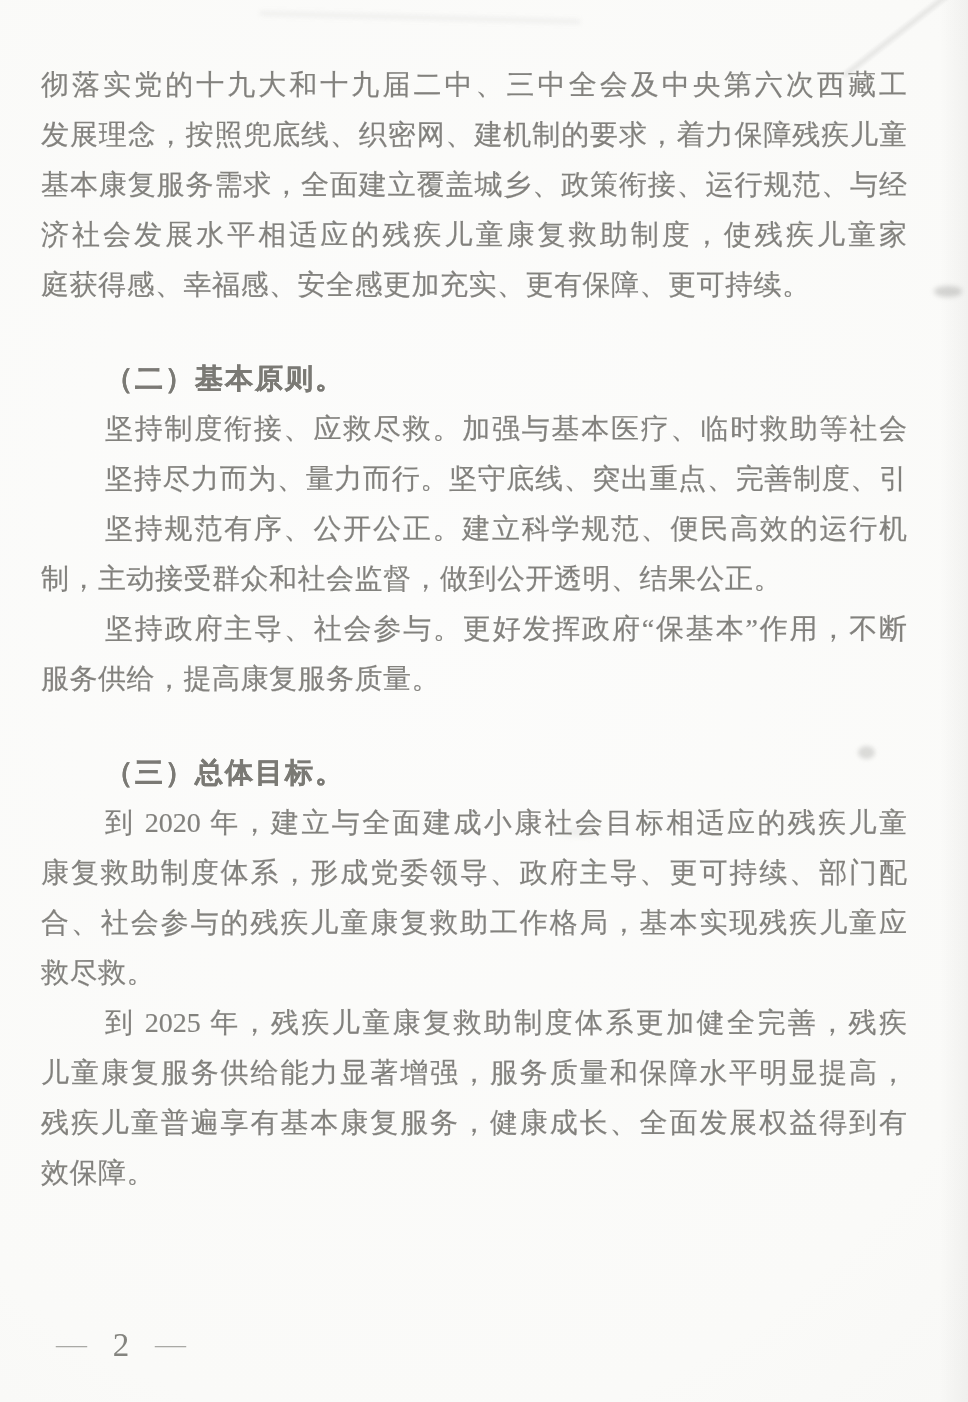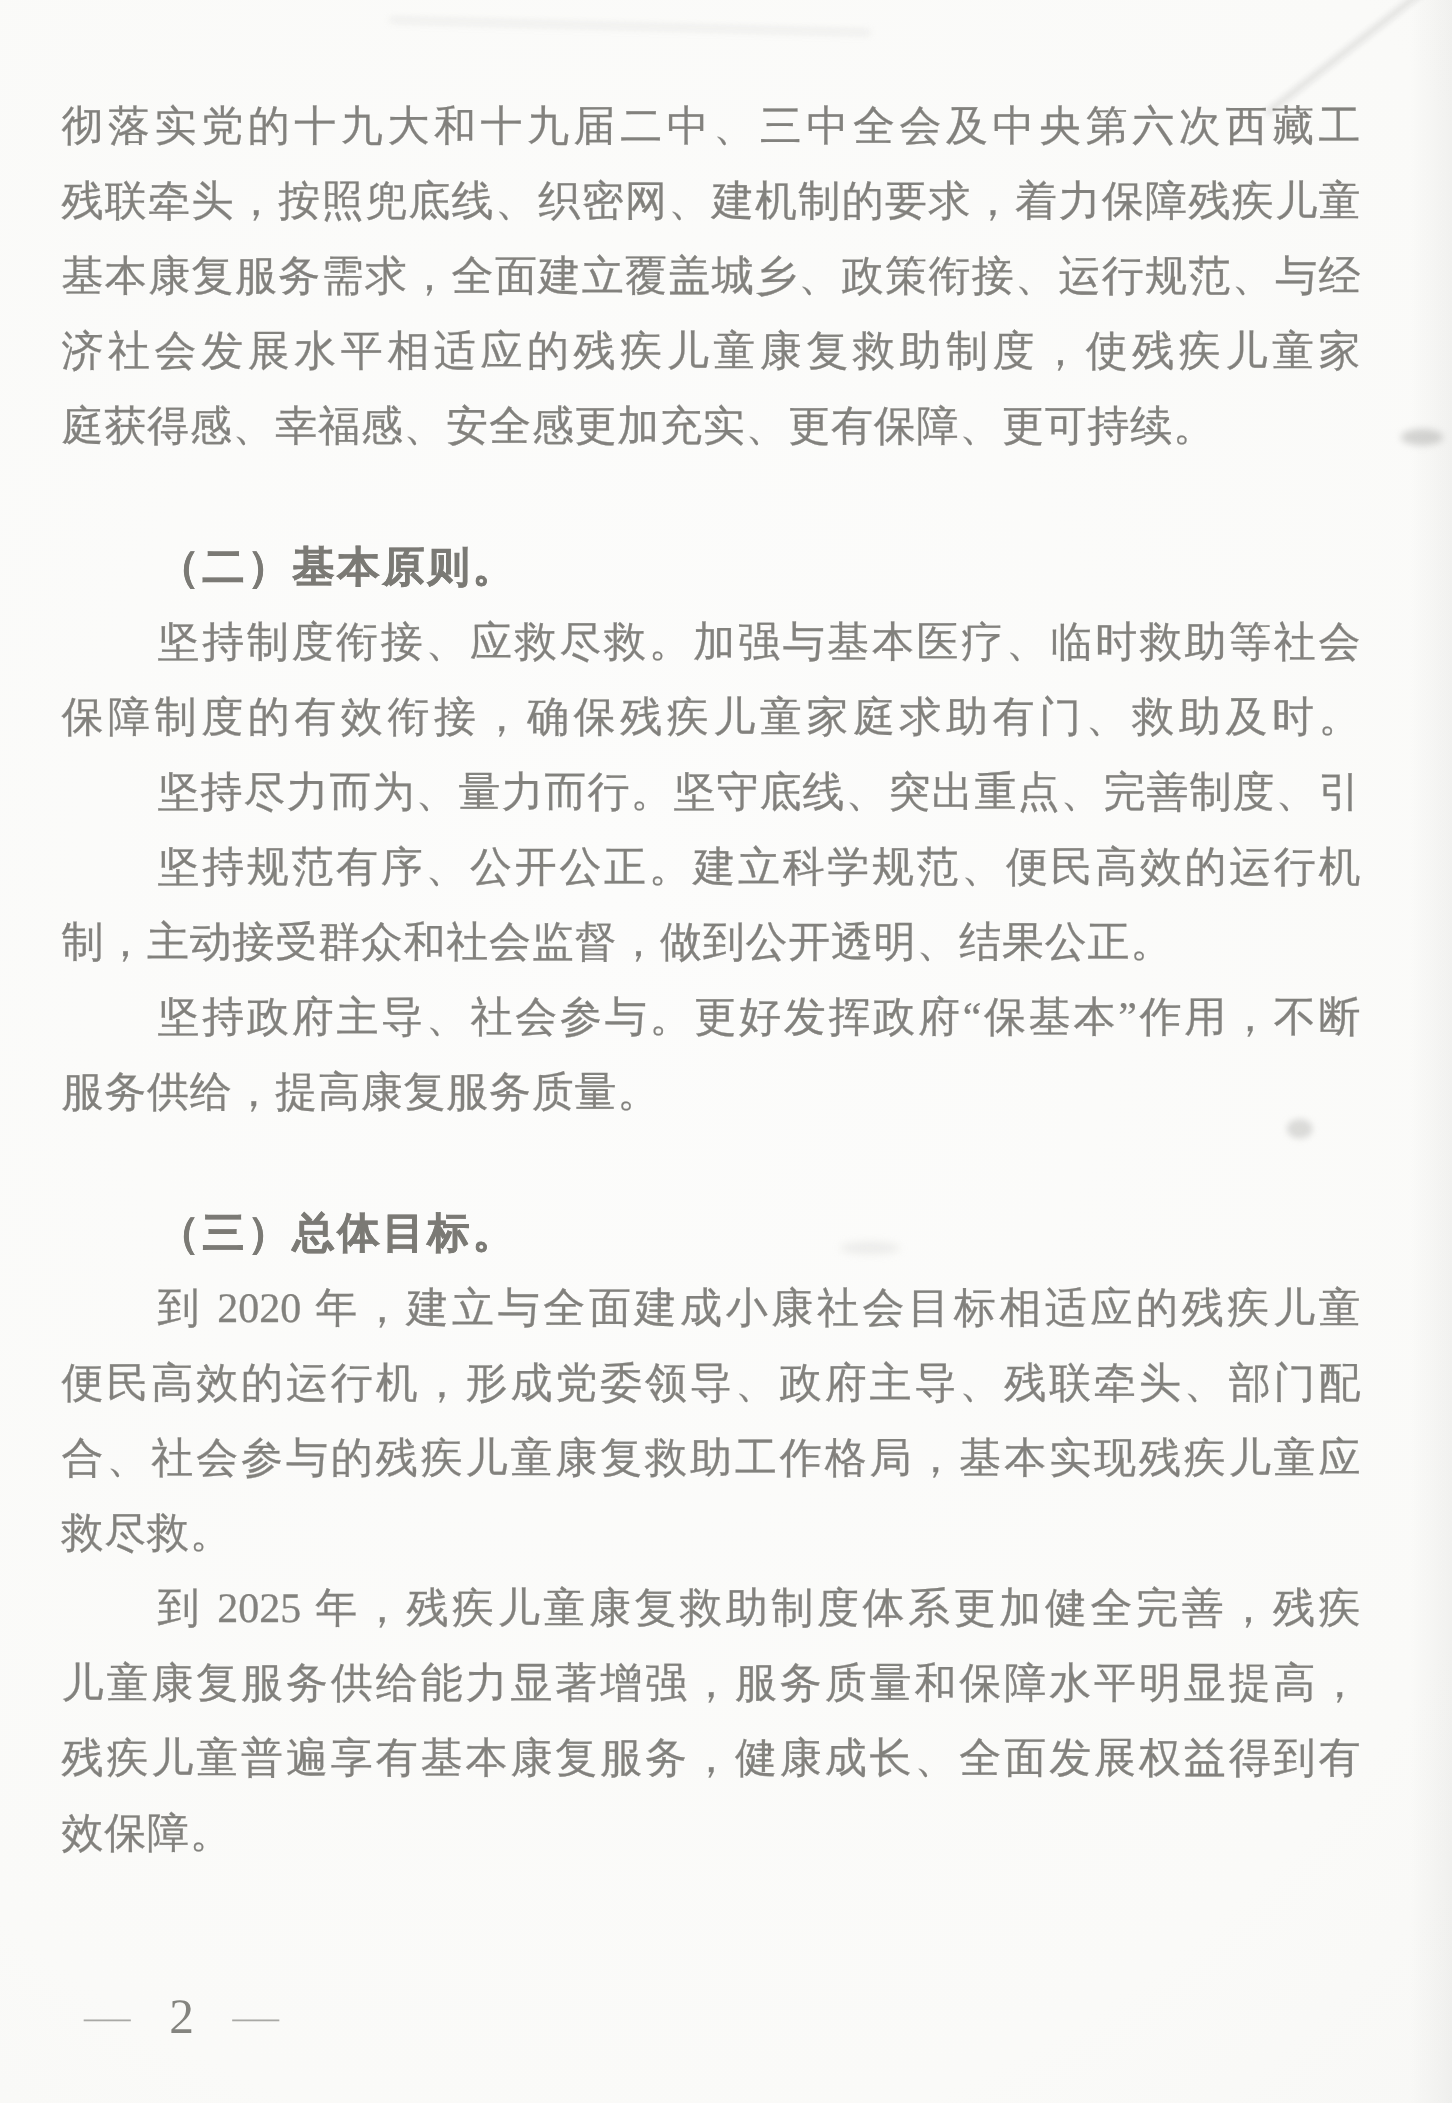--- a/index.html
+++ b/index.html
@@ -103,35 +103,34 @@
 
   <div class="crease-top"></div>
   <div class="crease-tr"></div>
   <div class="smudge-1"></div>
   <div class="smudge-2"></div>
   <div class="smudge-3"></div>
   <div class="edge-shade"></div>
 
   <div class="content">
     <p class="ln fill">彻落实党的十九大和十九届二中、三中全会及中央第六次西藏工</p>
-    <p class="ln fill">残联牵头，按照兜底线、织密网、建机制的要求，着力保障残疾儿童</p>
+    <p class="ln fill">发展理念，按照兜底线、织密网、建机制的要求，着力保障残疾儿童</p>
     <p class="ln fill">基本康复服务需求，全面建立覆盖城乡、政策衔接、运行规范、与经</p>
     <p class="ln fill">济社会发展水平相适应的残疾儿童康复救助制度，使残疾儿童家</p>
     <p class="ln">庭获得感、幸福感、安全感更加充实、更有保障、更可持续。</p>
     <p class="ln indent head">（二）基本原则。</p>
     <p class="ln indent fill">坚持制度衔接、应救尽救。加强与基本医疗、临时救助等社会</p>
-    <p class="ln fill">保障制度的有效衔接，确保残疾儿童家庭求助有门、救助及时。</p>
     <p class="ln indent fill">坚持尽力而为、量力而行。坚守底线、突出重点、完善制度、引</p>
     <p class="ln indent fill">坚持规范有序、公开公正。建立科学规范、便民高效的运行机</p>
     <p class="ln">制，主动接受群众和社会监督，做到公开透明、结果公正。</p>
     <p class="ln indent fill">坚持政府主导、社会参与。更好发挥政府“保基本”作用，不断</p>
     <p class="ln">服务供给，提高康复服务质量。</p>
     <p class="ln indent head">（三）总体目标。</p>
     <p class="ln indent fill">到 2020 年，建立与全面建成小康社会目标相适应的残疾儿童</p>
-    <p class="ln fill">便民高效的运行机，形成党委领导、政府主导、残联牵头、部门配</p>
+    <p class="ln fill">康复救助制度体系，形成党委领导、政府主导、更可持续、部门配</p>
     <p class="ln fill">合、社会参与的残疾儿童康复救助工作格局，基本实现残疾儿童应</p>
     <p class="ln">救尽救。</p>
     <p class="ln indent fill">到 2025 年，残疾儿童康复救助制度体系更加健全完善，残疾</p>
     <p class="ln fill">儿童康复服务供给能力显著增强，服务质量和保障水平明显提高，</p>
     <p class="ln fill">残疾儿童普遍享有基本康复服务，健康成长、全面发展权益得到有</p>
     <p class="ln">效保障。</p>
   </div>
 
   <div class="footer">
     <span class="dash">—</span>

